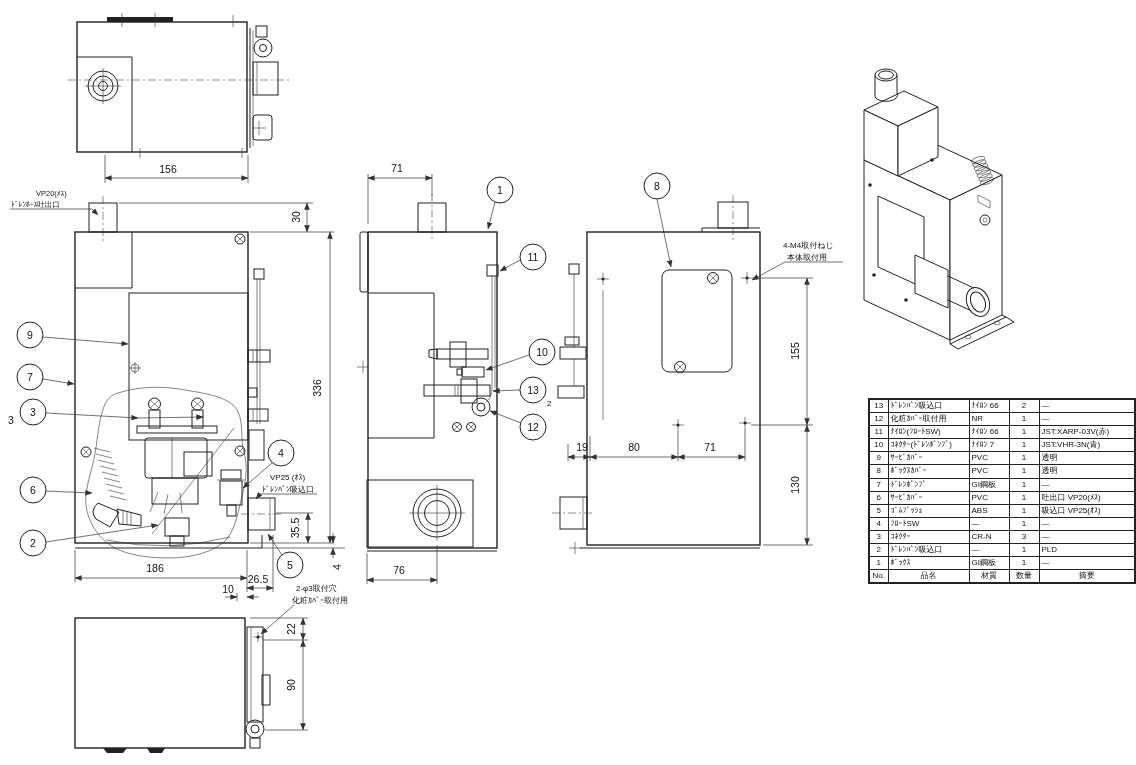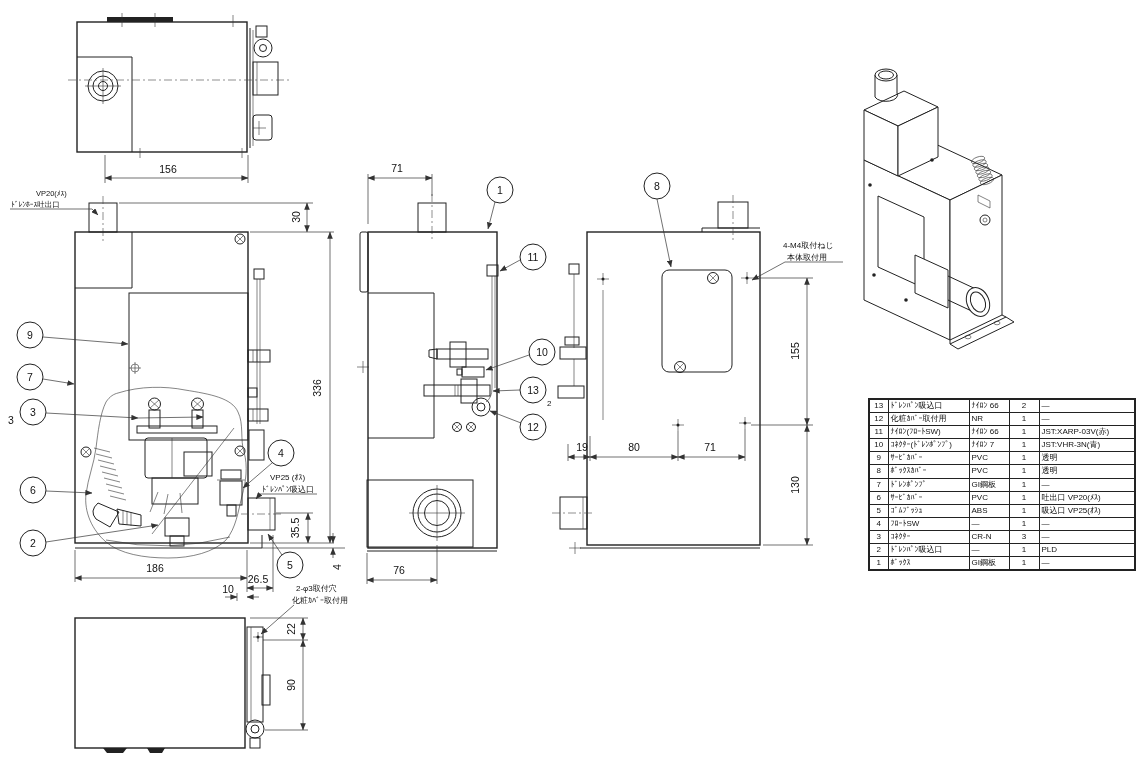--- a/index.html
+++ b/index.html
@@ -609,15 +609,22 @@
           <td class="c">1</td>
           <td>PLD</td>
         </tr>
     <tr>
           <td class="c">1</td>
           <td>ﾎﾞｯｸｽ</td>
           <td>GI鋼板</td>
           <td class="c">1</td>
           <td>—</td>
         </tr>
+    <tr>
+          <td class="c">No.</td>
+          <td class="c">品名</td>
+          <td class="c">材質</td>
+          <td class="c">数量</td>
+          <td class="c">摘要</td>
+        </tr>
   </tbody>
 </table>
 </div>
 
 </body></html>

